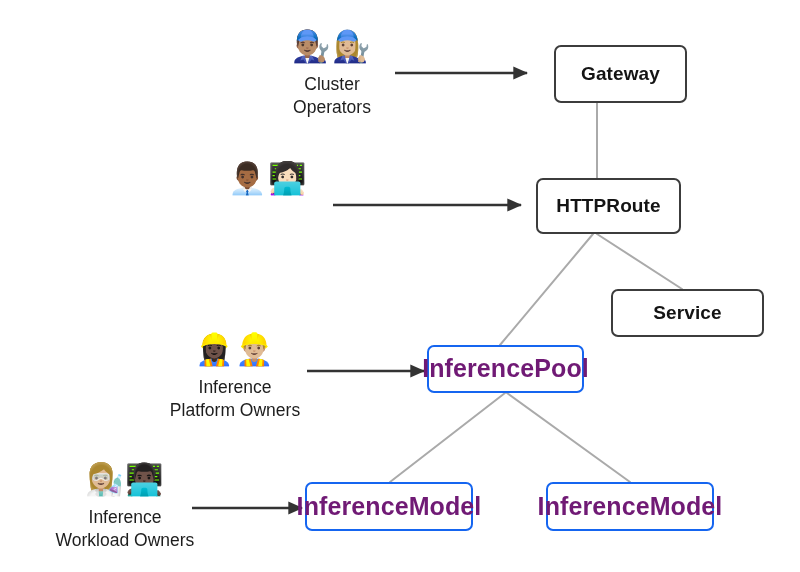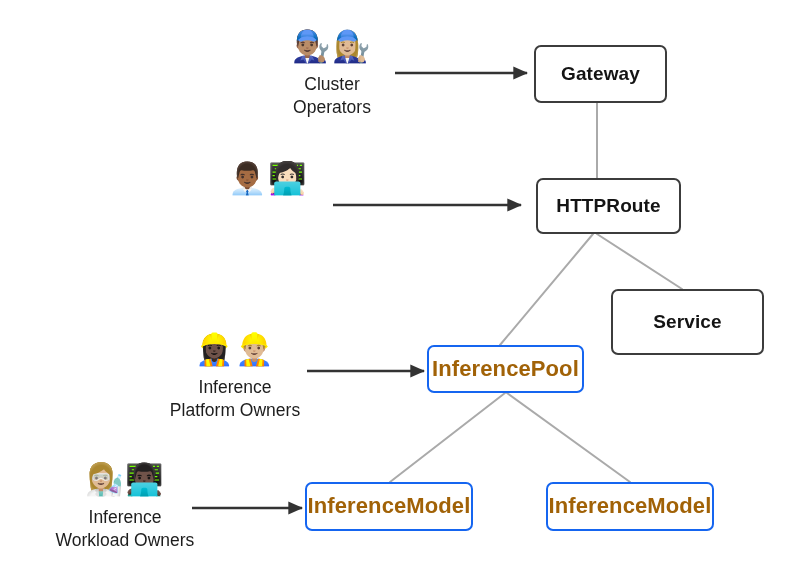--- a/index.html
+++ b/index.html
@@ -49,22 +49,22 @@
     border: 2px solid #3c3c3c;
   }
   .node.std .node-label {
     color: #141414;
     font-size: 19px;
   }
   .node.blue {
     border: 2px solid #1565f0;
   }
   .node.blue .node-label {
-    color: #a16207;
-    font-size: 22px;
+    color: #701a75;
+    font-size: 25px;
     text-align: right;
   }
 
   
   .persona {
     position: absolute;
     width: 220px;
     text-align: center;
     z-index: 3;
   }
@@ -103,27 +103,27 @@
       </g>
     <g id="arrow-layer">
         <line x1="395" y1="73" x2="527" y2="73" stroke="#333333" stroke-width="2.4" marker-end="url(#arrowhead)"></line>
         <line x1="333" y1="205" x2="521" y2="205" stroke="#333333" stroke-width="2.4" marker-end="url(#arrowhead)"></line>
         <line x1="307" y1="371" x2="424" y2="371" stroke="#333333" stroke-width="2.4" marker-end="url(#arrowhead)"></line>
         <line x1="192" y1="508" x2="302" y2="508" stroke="#333333" stroke-width="2.4" marker-end="url(#arrowhead)"></line>
       </g>
   </svg>
 
   <div id="node-layer">
-      <div class="node std" style="left: 534px; top: 45px; width: 133px; height: 58px;">
+      <div class="node std" style="left: 554px; top: 45px; width: 133px; height: 58px;">
         <span class="node-label">Gateway</span>
       </div>
       <div class="node std" style="left: 536px; top: 178px; width: 145px; height: 56px;">
         <span class="node-label">HTTPRoute</span>
       </div>
-      <div class="node std" style="left: 611px; top: 289px; width: 153px; height: 66px;">
+      <div class="node std" style="left: 611px; top: 289px; width: 153px; height: 48px;">
         <span class="node-label">Service</span>
       </div>
       <div class="node blue" style="left: 427px; top: 345px; width: 157px; height: 48px;">
         <span class="node-label">InferencePool</span>
       </div>
       <div class="node blue" style="left: 305px; top: 482px; width: 168px; height: 49px;">
         <span class="node-label">InferenceModel</span>
       </div>
       <div class="node blue" style="left: 546px; top: 482px; width: 168px; height: 49px;">
         <span class="node-label">InferenceModel</span>

